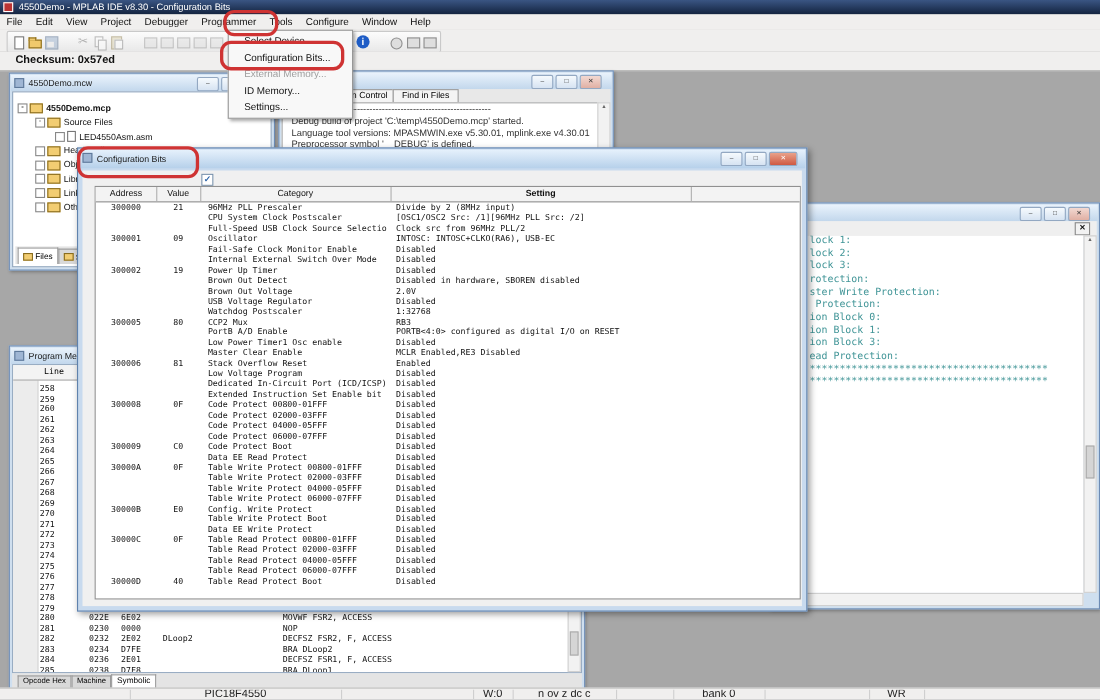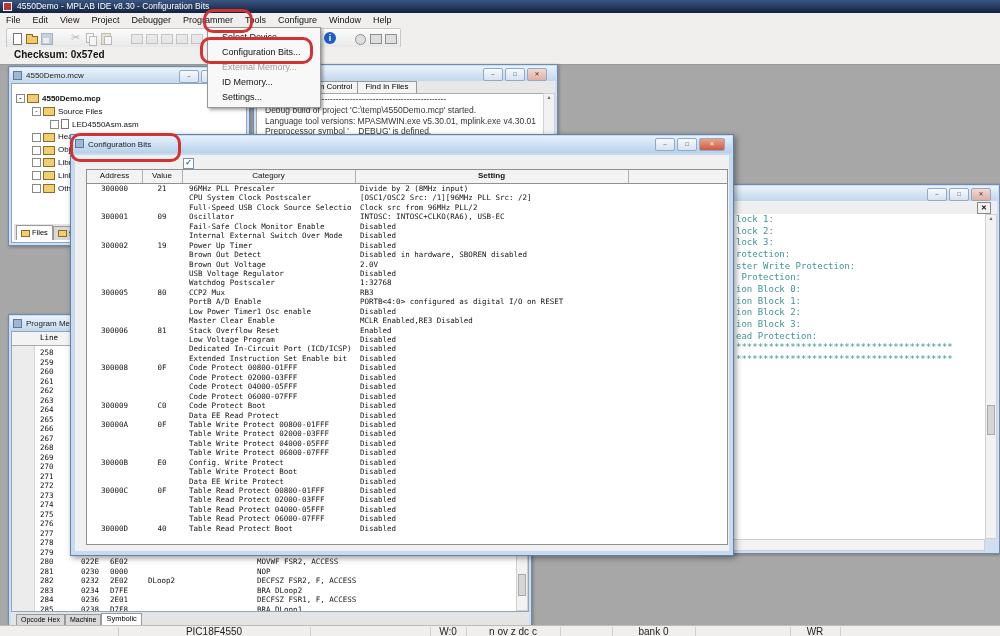--- a/index.html
+++ b/index.html
@@ -77,21 +77,21 @@
   #repwin .rline{font-family:"DejaVu Sans Mono",monospace;font-size:9px;line-height:11.65px;color:#3f9496;white-space:pre;padding-left:33px;}
 
   
   #pmwin{left:8px;top:314px;width:522px;height:313px;}
   #pmwin .body{position:absolute;left:2px;top:16px;right:2px;bottom:16px;background:#fff;border:1px solid #8fa5bd;}
   #pmwin .margincol{position:absolute;left:0;top:0;bottom:0;width:22px;background:#ececec;border-right:1px solid #d5d5d5;}
   #pmwin .pmhead{position:absolute;left:0;top:0;right:0;height:13px;background:#f3f3f3;border-bottom:1px solid #aaa;font-size:7.5px;}
   #pmwin .pmhead .lh{position:absolute;left:28px;top:1px;font-family:"DejaVu Sans Mono",monospace;}
   #pmwin .pmrows{position:absolute;left:0;top:16px;right:12px;bottom:0;overflow:hidden;}
   .pmrow{position:relative;height:9.5px;font-family:"DejaVu Sans Mono",monospace;font-size:7.5px;line-height:9.5px;color:#111;white-space:nowrap;}
-  .pmrow .ln{position:absolute;left:28px;width:30px;text-align:left;}
+  .pmrow .ln{position:absolute;left:16px;width:30px;text-align:center;}
   .pmrow .ad{position:absolute;left:69px;}
   .pmrow .op{position:absolute;left:98px;}
   .pmrow .lb{position:absolute;left:136px;}
   .pmrow .ds{position:absolute;left:245px;}
   #pmtabs{position:absolute;left:2px;bottom:2px;right:2px;height:14px;background:#e4e4e4;display:flex;align-items:flex-end;padding-left:5px;}
   .pmtab{height:11px;border:1px solid #9a9a9a;border-bottom:none;background:#d9d9d9;font-size:7px;line-height:10px;padding:0 4px;}
   .pmtab.active{background:#fff;height:12px;font-size:7.5px;}
 
   
   #cfgwin{left:70px;top:134px;width:662px;height:420px;z-index:10;background:#c8daee;border:1px solid #5f82ad;box-shadow:2px 2px 6px rgba(0,0,0,.4);}
@@ -237,21 +237,20 @@
     <div class="rbody">
         <div class="rline">lock 1:</div>
         <div class="rline">lock 2:</div>
         <div class="rline">lock 3:</div>
         <div class="rline">rotection:</div>
         <div class="rline">ster Write Protection:</div>
         <div class="rline"> Protection:</div>
         <div class="rline"></div>
         <div class="rline">ion Block 0:</div>
         <div class="rline">ion Block 1:</div>
-        <div class="rline">ion Block 2:</div>
         <div class="rline">ion Block 3:</div>
         <div class="rline">ead Protection:</div>
         <div class="rline"></div>
         <div class="rline"></div>
         <div class="rline">****************************************</div>
         <div class="rline"></div>
         <div class="rline"></div>
         <div class="rline"></div>
         <div class="rline"></div>
         <div class="rline"></div>

